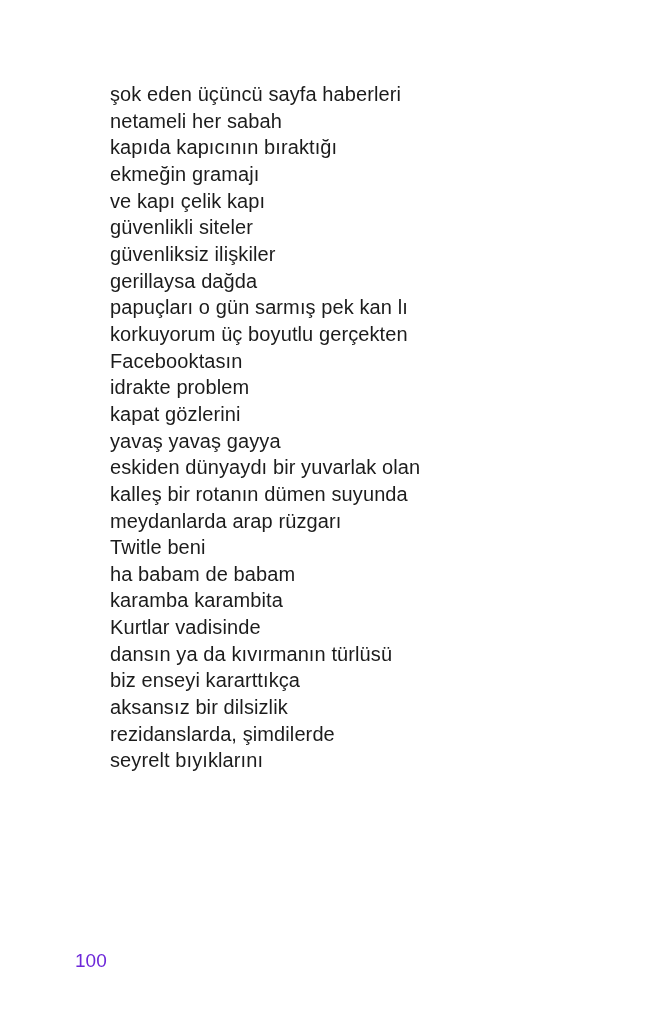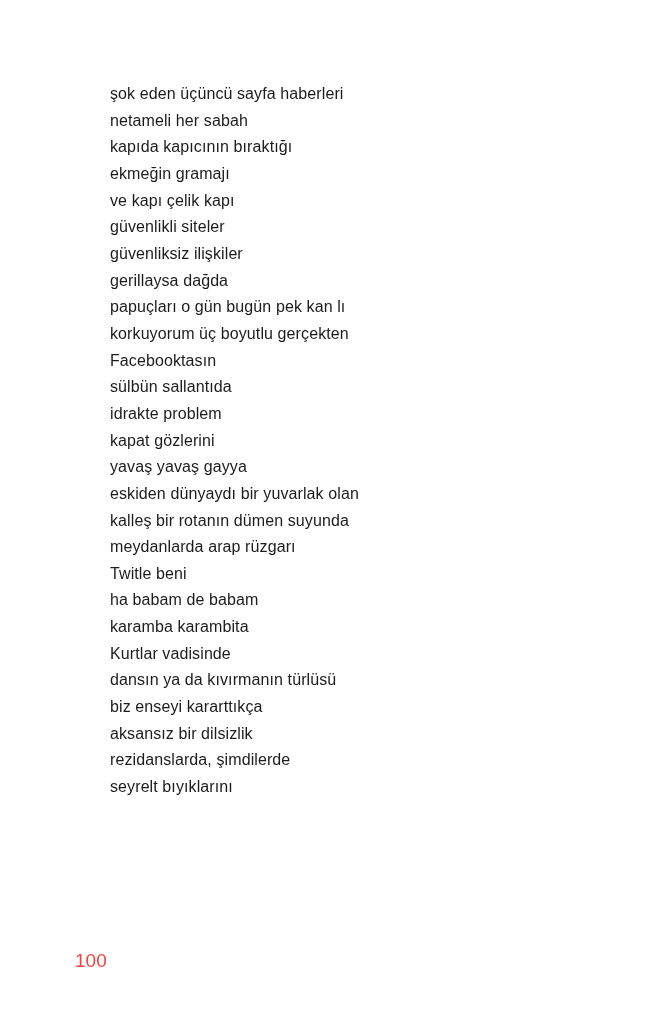--- a/index.html
+++ b/index.html
@@ -23,52 +23,51 @@
     height: 1024px;
     background: #ffffff;
   }
   .poem {
     position: absolute;
     left: 110px;
     top: 81px;
     width: 480px;
   }
   .poem-line {
-    font-size: 16px;
+    font-size: 20px;
     line-height: 26.65px;
     white-space: pre;
     letter-spacing: 0.1px;
     color: #1c1c1c;
   }
   .page-number {
     position: absolute;
     left: 75px;
     top: 949px;
     font-size: 19px;
     line-height: 24px;
-    color: #ef4444;
+    color: #6d28d9;
   }
 </style>
 </head>
 <body>
 
 <div class="page">
   <div class="poem" id="poem-container">
       <div class="poem-line">şok eden üçüncü sayfa haberleri</div>
       <div class="poem-line">netameli her sabah</div>
       <div class="poem-line">kapıda kapıcının bıraktığı</div>
       <div class="poem-line">ekmeğin gramajı</div>
       <div class="poem-line">ve kapı çelik kapı</div>
       <div class="poem-line">güvenlikli siteler</div>
       <div class="poem-line">güvenliksiz ilişkiler</div>
       <div class="poem-line">gerillaysa dağda</div>
-      <div class="poem-line">papuçları o gün bugün pek kan lı</div>
+      <div class="poem-line">papuçları o gün sarmış pek kan lı</div>
       <div class="poem-line">korkuyorum üç boyutlu gerçekten</div>
       <div class="poem-line">Facebooktasın</div>
-      <div class="poem-line">sülbün sallantıda</div>
       <div class="poem-line">idrakte problem</div>
       <div class="poem-line">kapat gözlerini</div>
       <div class="poem-line">yavaş yavaş gayya</div>
       <div class="poem-line">eskiden dünyaydı bir yuvarlak olan</div>
       <div class="poem-line">kalleş bir rotanın dümen suyunda</div>
       <div class="poem-line">meydanlarda arap rüzgarı</div>
       <div class="poem-line">Twitle beni</div>
       <div class="poem-line">ha babam de babam</div>
       <div class="poem-line">karamba karambita</div>
       <div class="poem-line">Kurtlar vadisinde</div>

